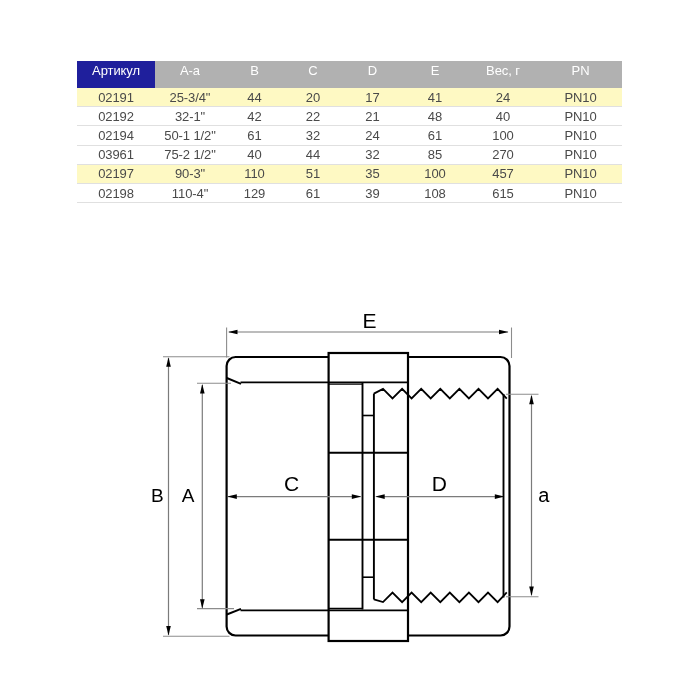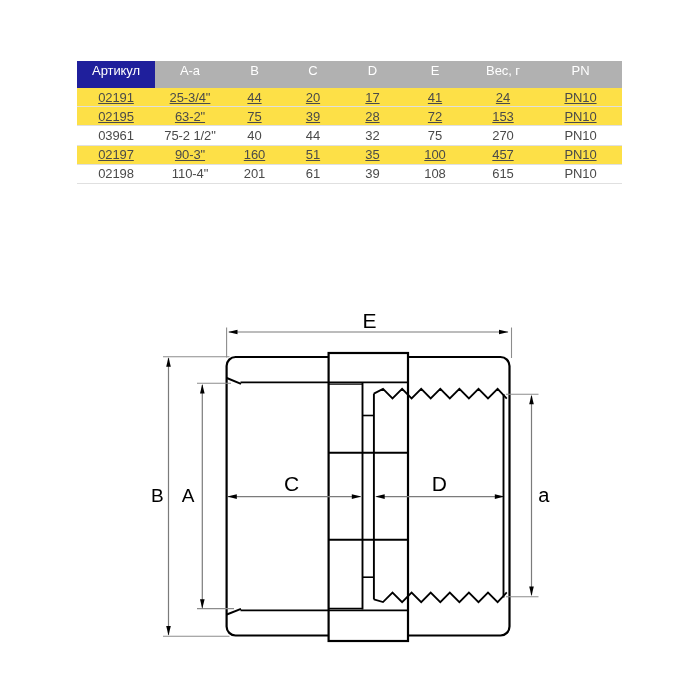--- a/index.html
+++ b/index.html
@@ -2,21 +2,21 @@
 <html><head>
 <meta charset="utf-8">
 <style>
   html,body{margin:0;padding:0;background:#ffffff;width:700px;height:700px;overflow:hidden;}
   body{font-family:"Liberation Sans", sans-serif;}
   table{border-collapse:collapse;table-layout:fixed;position:absolute;left:77px;top:61px;width:545px;font-size:13px;letter-spacing:-0.1px;}
   th,td{padding:0;text-align:center;font-weight:normal;vertical-align:middle;}
   thead th{height:27px;padding-bottom:8px;box-sizing:border-box;background:#b1b1b1;color:#ffffff;}
   thead th.art{background:#1f1f9c;}
   tbody td{height:18.2px;color:#4a4a4a;border-bottom:1px solid #e0e0e0;}
-  tbody tr.g td{background:#fde047;text-decoration:underline;}
+  tbody tr.g td{background:#fef9c3;}
 </style>
 </head>
 <body>
 
 <table>
 <colgroup>
 <col style="width:78px">
       <col style="width:70px">
       <col style="width:59px">
       <col style="width:58px">
@@ -45,60 +45,70 @@
         <td>02191</td>
         <td>25-3/4"</td>
         <td>44</td>
         <td>20</td>
         <td>17</td>
         <td>41</td>
         <td>24</td>
         <td>PN10</td>
       </tr>
 
-
-
-
-<tr class="g">
-        <td>02195</td>
-        <td>63-2"</td>
-        <td>75</td>
-        <td>39</td>
-        <td>28</td>
-        <td>72</td>
-        <td>153</td>
-        <td>PN10</td>
-      </tr>
+<tr>
+        <td>02192</td>
+        <td>32-1"</td>
+        <td>42</td>
+        <td>22</td>
+        <td>21</td>
+        <td>48</td>
+        <td>40</td>
+        <td>PN10</td>
+      </tr>
+
+
+<tr>
+        <td>02194</td>
+        <td>50-1 1/2"</td>
+        <td>61</td>
+        <td>32</td>
+        <td>24</td>
+        <td>61</td>
+        <td>100</td>
+        <td>PN10</td>
+      </tr>
+
 
 <tr>
         <td>03961</td>
         <td>75-2 1/2"</td>
         <td>40</td>
         <td>44</td>
         <td>32</td>
-        <td>75</td>
+        <td>85</td>
         <td>270</td>
         <td>PN10</td>
       </tr>
 
 <tr class="g">
         <td>02197</td>
         <td>90-3"</td>
-        <td>160</td>
+        <td>110</td>
         <td>51</td>
         <td>35</td>
         <td>100</td>
         <td>457</td>
         <td>PN10</td>
       </tr>
 
 <tr>
         <td>02198</td>
         <td>110-4"</td>
-        <td>201</td>
+        <td>129</td>
         <td>61</td>
         <td>39</td>
         <td>108</td>
         <td>615</td>
         <td>PN10</td>
       </tr>
 </tbody>
 </table>
 
 <svg width="700" height="700" viewBox="0 0 700 700" style="position:absolute;left:0;top:0;">

